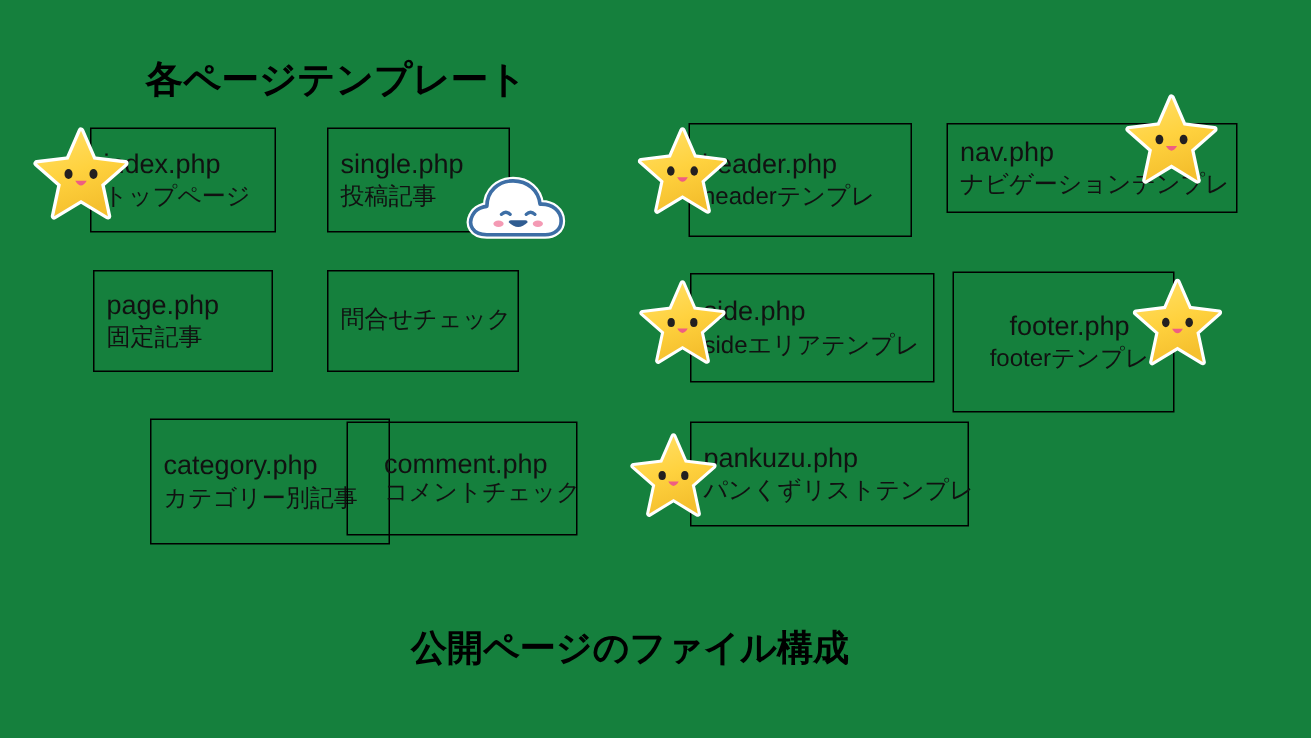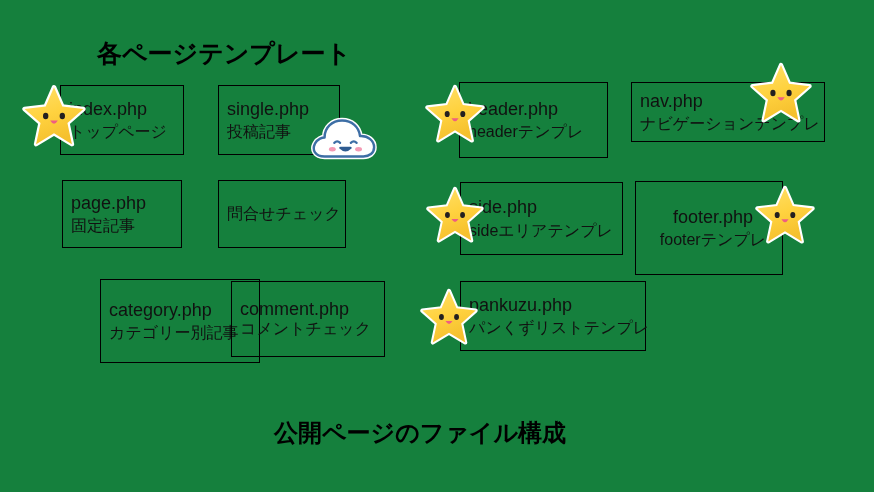--- a/index.html
+++ b/index.html
@@ -58,20 +58,21 @@
   }
   .filebox .fdesc {
     font-size: 16px;
     line-height: 1.38;
     white-space: nowrap;
     color: #111111;
   }
   .filebox.tight .fname,
   .filebox.tight .fdesc {
     line-height: 1.18;
+    margin-left: 16px;
   }
 
   
   .sticker {
     position: absolute;
     z-index: 6;
     pointer-events: none;
   }
   .sticker svg { display: block; }
 </style>

